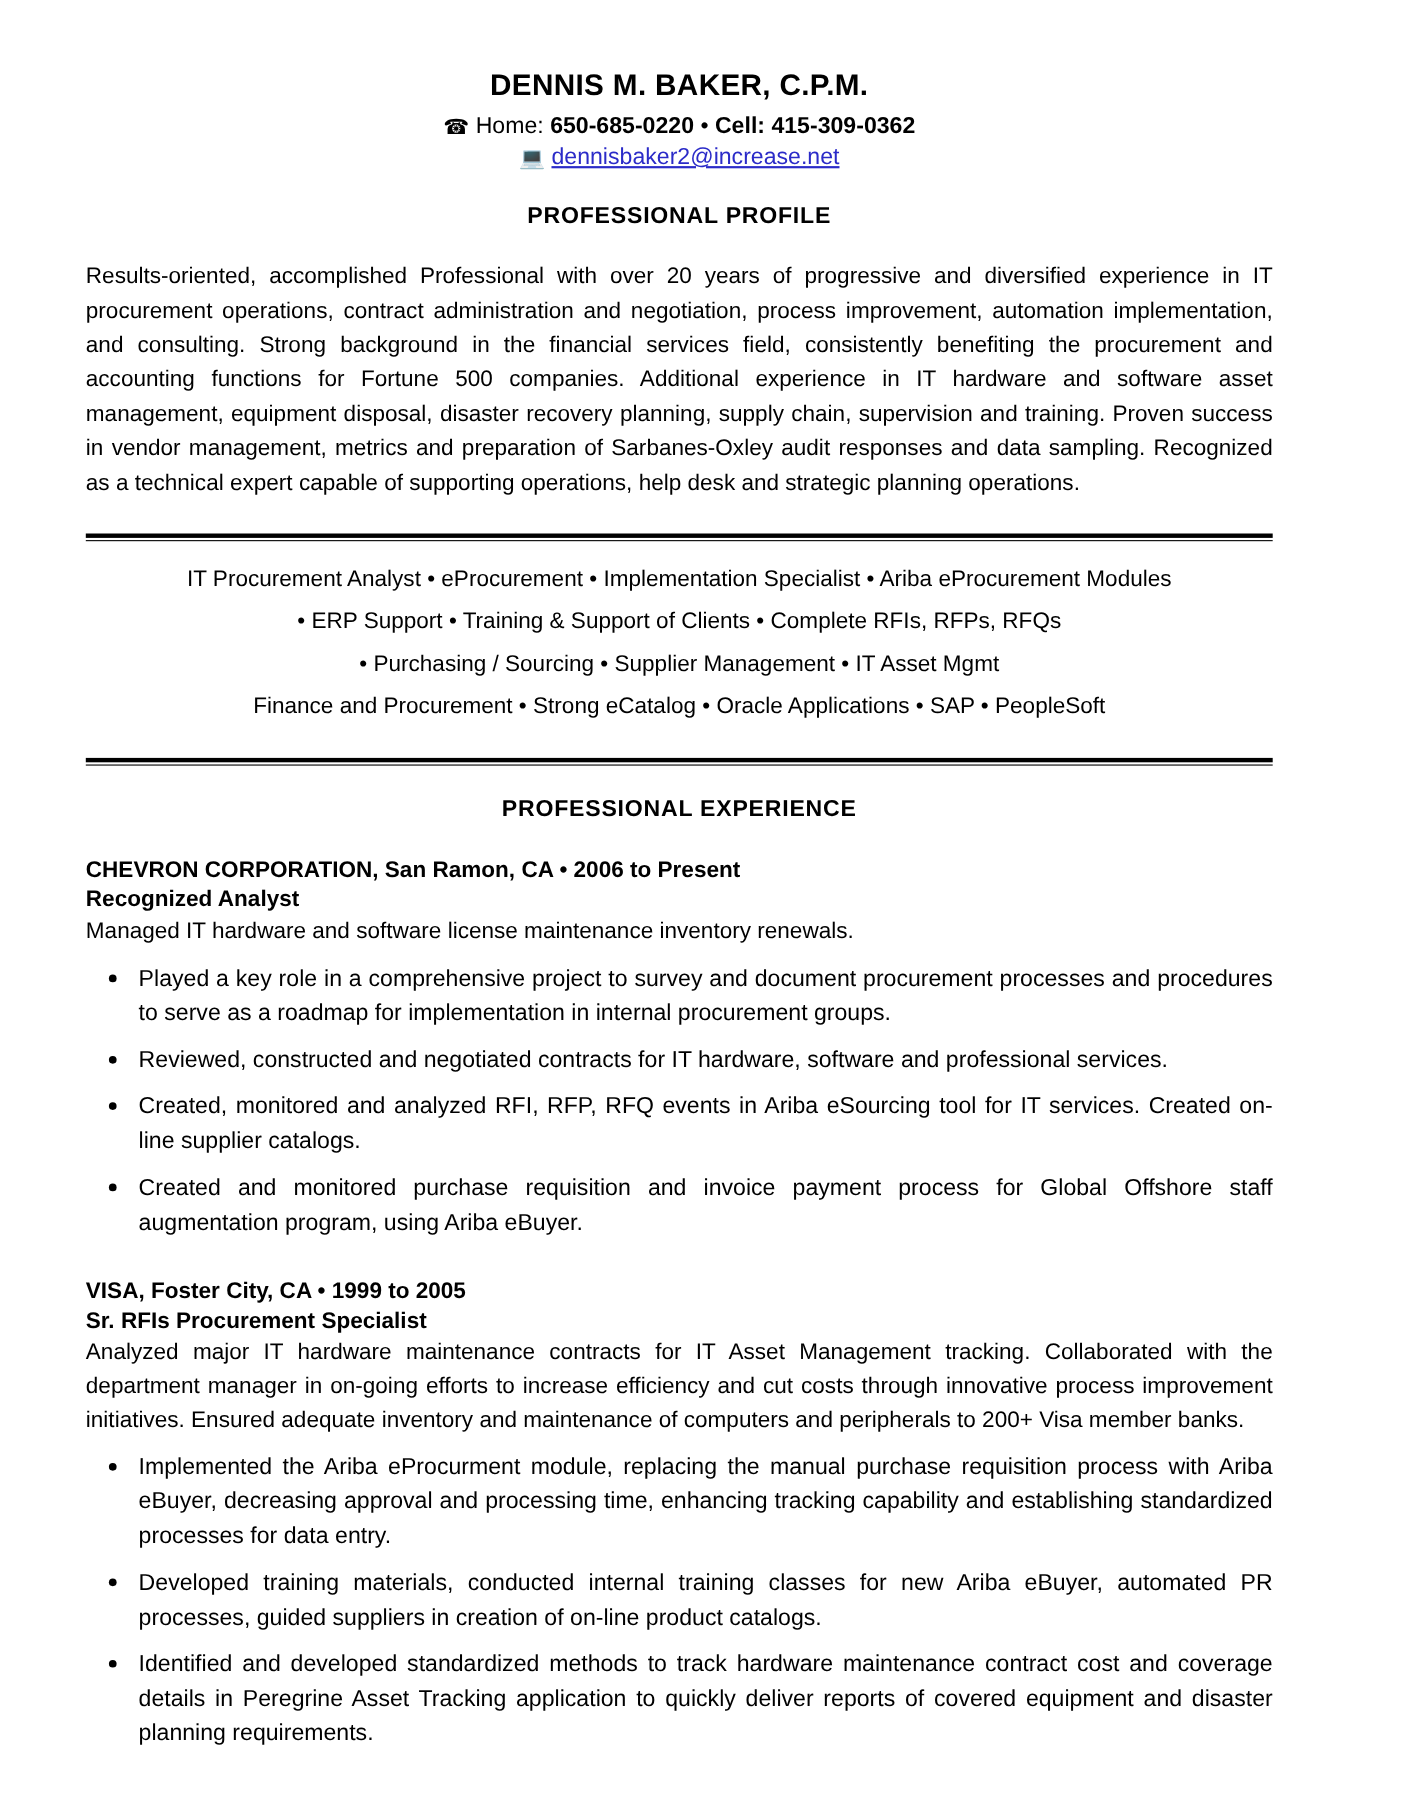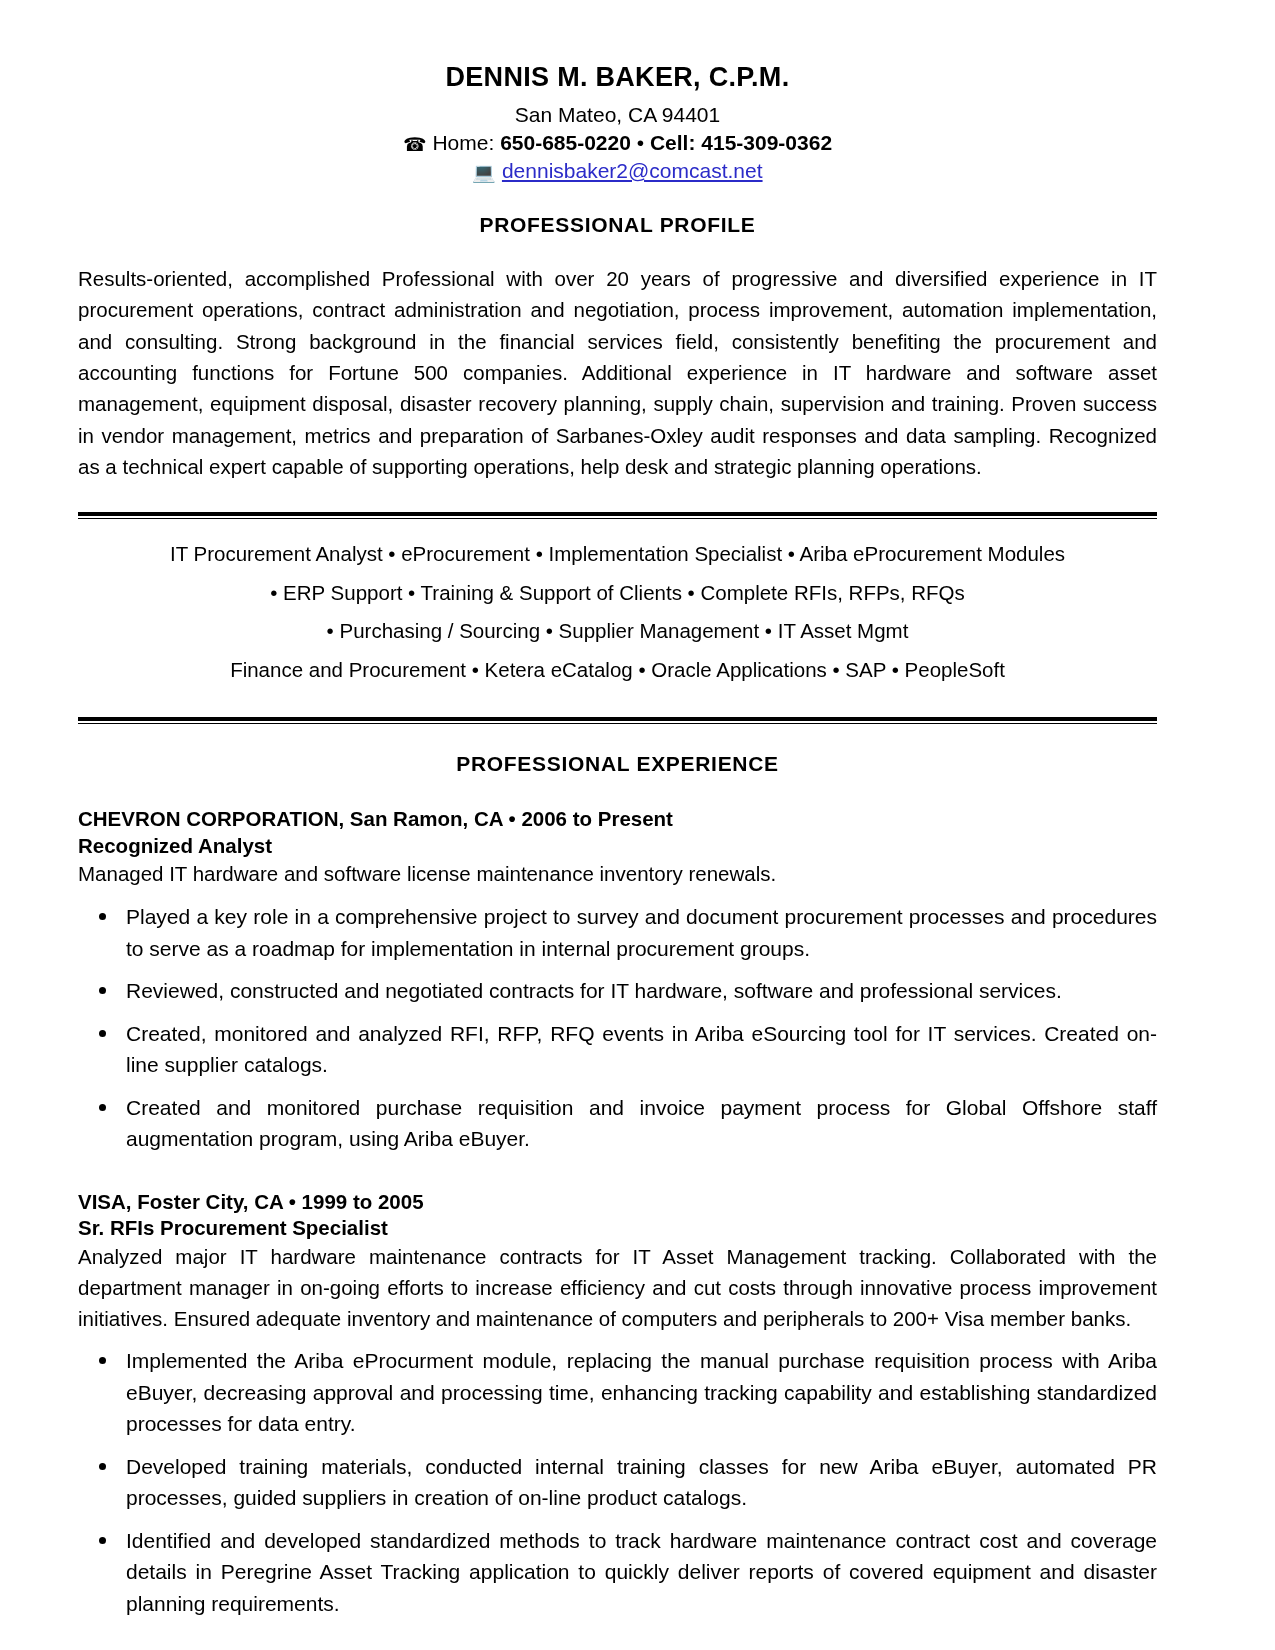--- a/index.html
+++ b/index.html
@@ -146,41 +146,40 @@
   }
   .bullets li:last-child { margin-bottom: 0; }
 </style>
 </head>
 <body>
 
 <div class="page">
 
   <div class="hdr">
     <div class="hdr-name">DENNIS M. BAKER, C.P.M.</div>
-    <div class="hdr-line">San  Mateo, CA 94401</div>
     <div class="hdr-line bold-nums">
       <span class="icon-glyph">☎</span>
       <span>Home: </span><b>650-685-0220</b><span> • </span><b>Cell: </b><b>415-309-0362</b>
     </div>
     <div class="hdr-line">
       <span class="icon-glyph">💻</span>
-      <a class="email-link" href="#" style="color: rgb(43, 43, 200);">dennisbaker2@comcast.net</a>
+      <a class="email-link" href="#" style="color: rgb(43, 43, 200);">dennisbaker2@increase.net</a>
     </div>
   </div>
 
   <div class="sec-head">PROFESSIONAL PROFILE</div>
   <p class="profile-body">Results-oriented, accomplished Professional with over 20 years of progressive and diversified experience in IT procurement operations, contract administration and negotiation, process improvement, automation implementation, and consulting. Strong background in the financial services field, consistently benefiting the procurement and accounting functions for Fortune 500 companies. Additional  experience in IT hardware and software asset management, equipment disposal, disaster recovery planning, supply chain,  supervision and training. Proven success in vendor management, metrics and preparation of Sarbanes-Oxley audit responses and data sampling. Recognized as a technical expert capable of supporting operations, help desk and strategic planning operations.</p>
 
   <div class="rule"></div>
 
   <div class="skills">
     <div class="skills-line">IT Procurement Analyst • eProcurement • Implementation Specialist • Ariba eProcurement Modules</div>
     <div class="skills-line">• ERP Support  •  Training &amp; Support of Clients • Complete RFIs, RFPs, RFQs</div>
     <div class="skills-line">• Purchasing / Sourcing  • Supplier Management • IT Asset Mgmt</div>
-    <div class="skills-line">Finance and Procurement  • Ketera eCatalog • Oracle Applications • SAP • PeopleSoft</div>
+    <div class="skills-line">Finance and Procurement  • Strong eCatalog • Oracle Applications • SAP • PeopleSoft</div>
   </div>
 
   <div class="rule"></div>
 
   <div class="sec-head">PROFESSIONAL EXPERIENCE</div>
 
   <div class="job job-first">
     <div class="job-company">CHEVRON CORPORATION, San Ramon, CA • 2006 to Present</div>
     <div class="job-title">Recognized Analyst</div>
     <p class="job-summary">Managed IT hardware and software license maintenance inventory renewals.</p>

